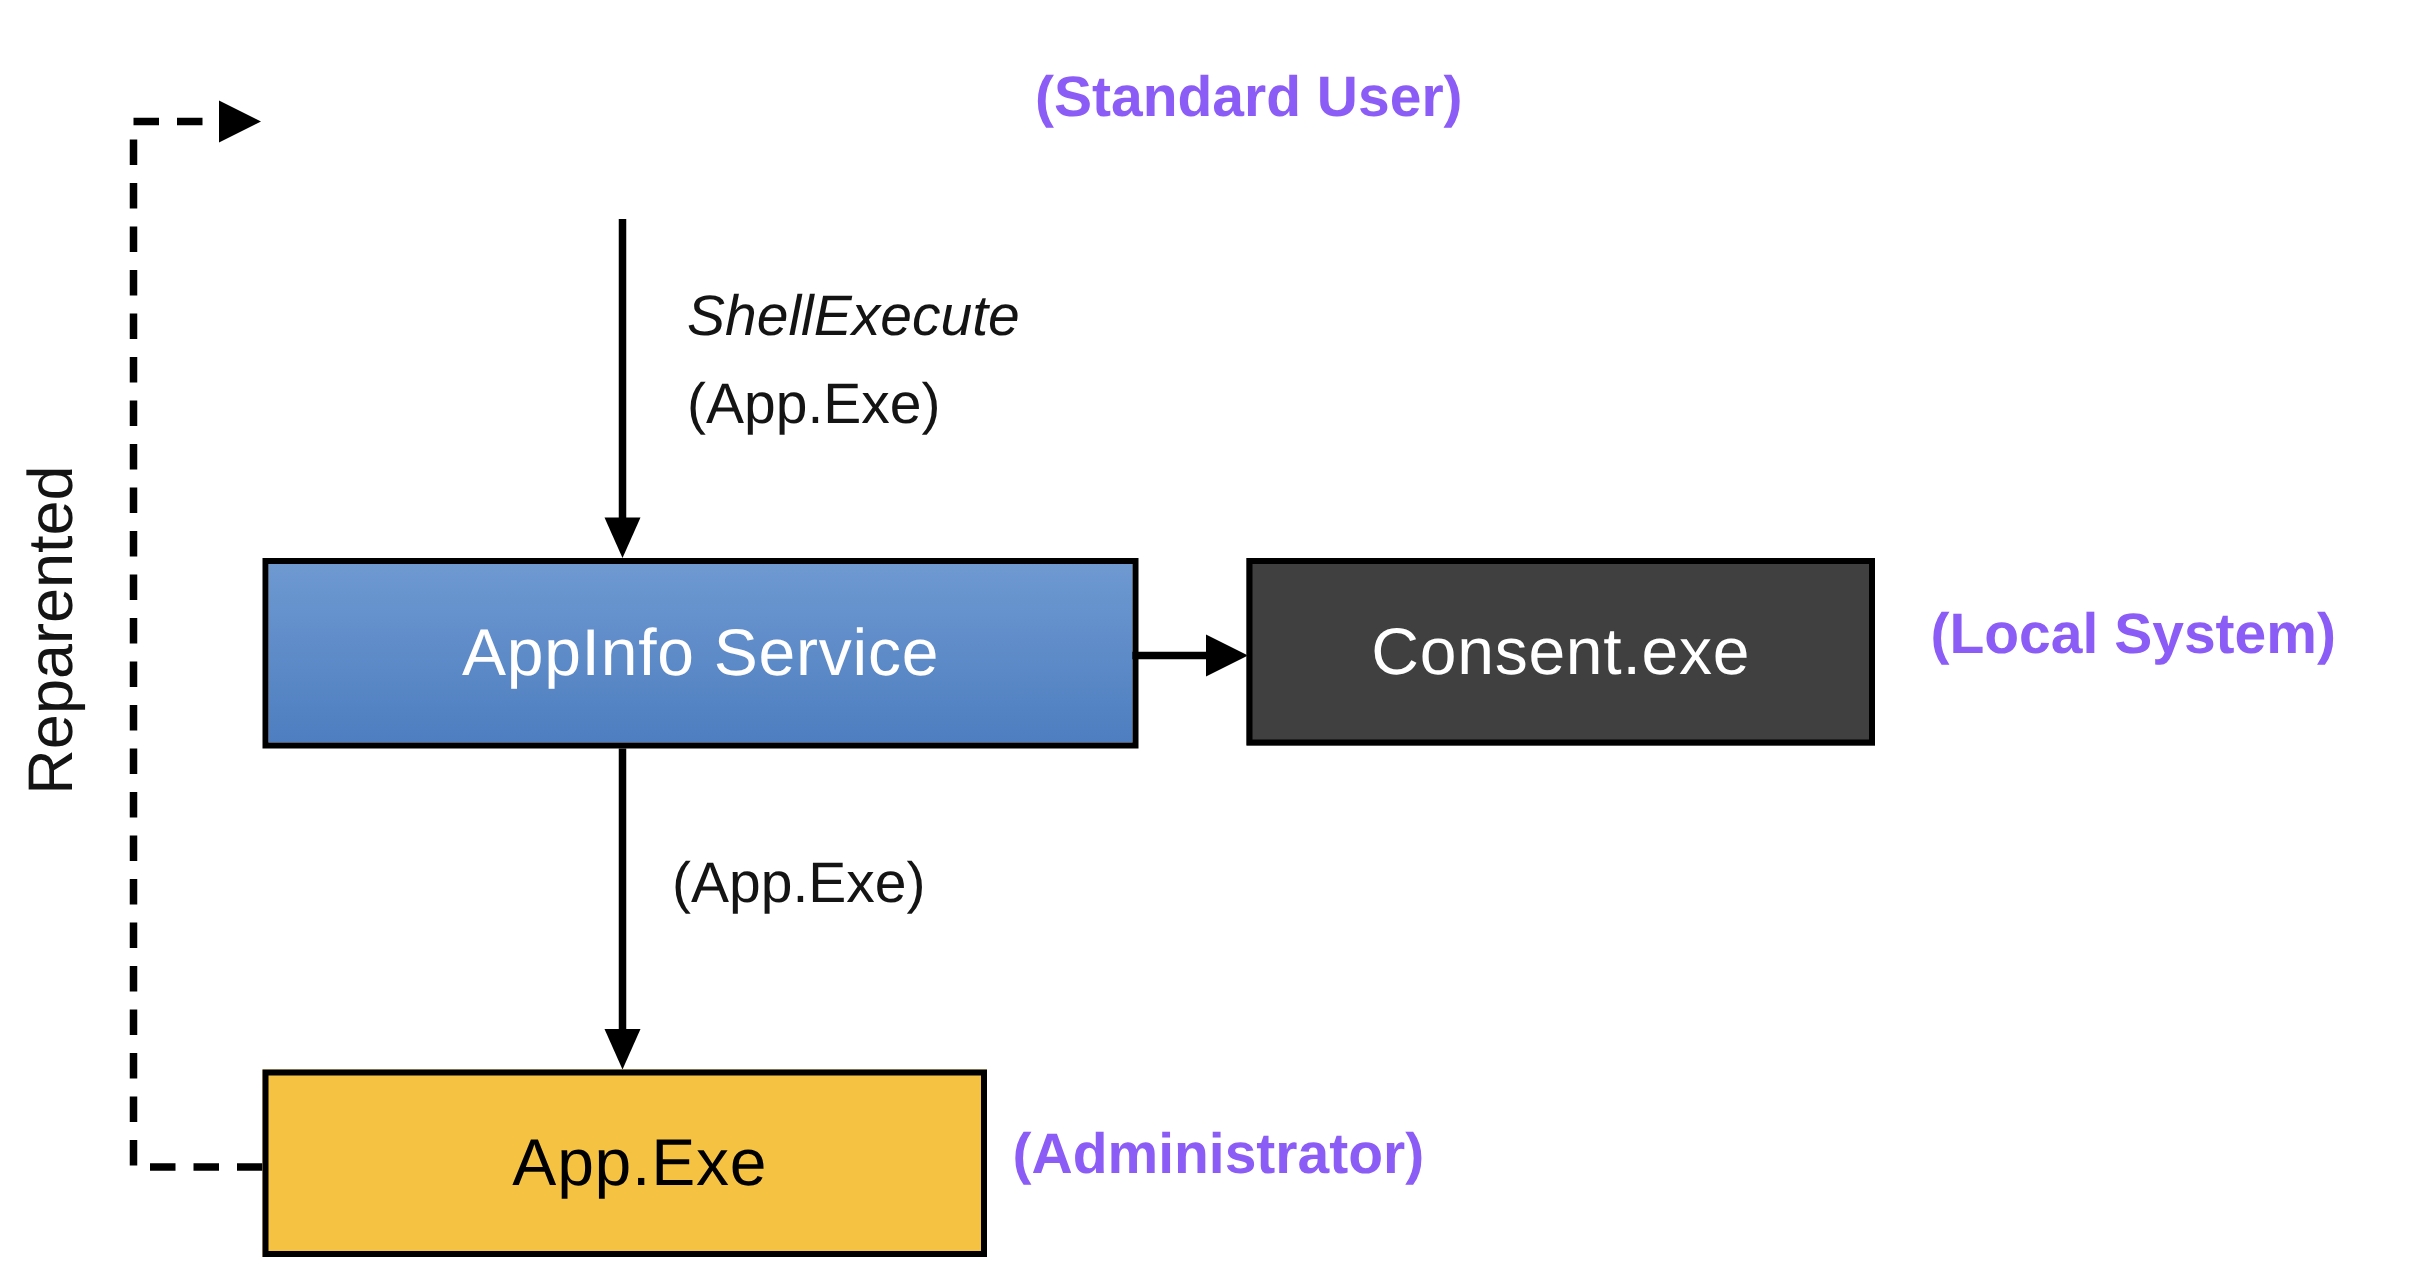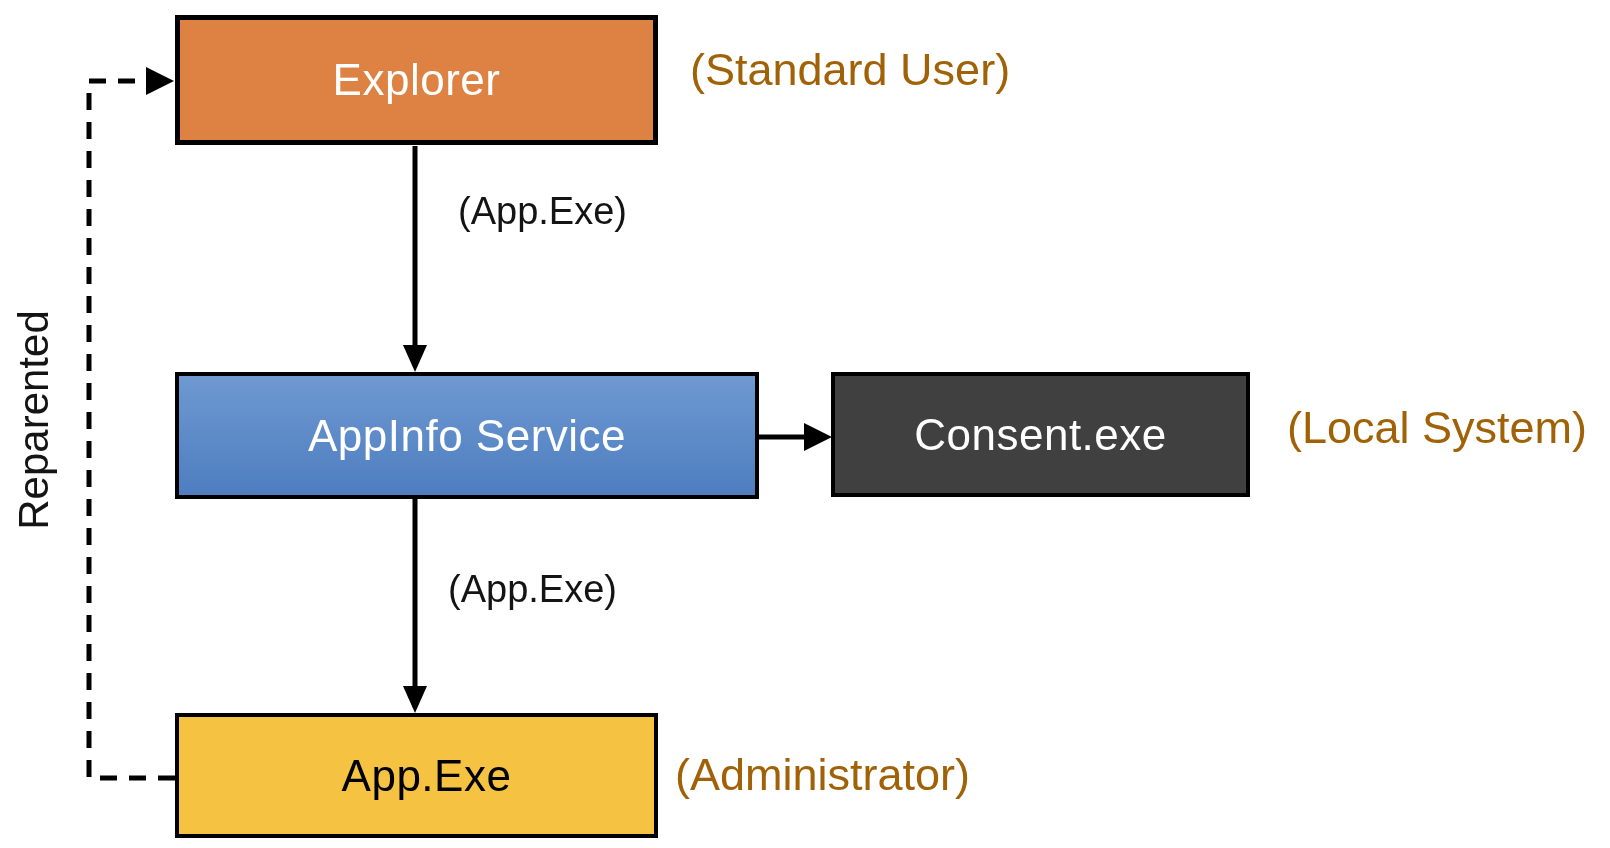--- a/index.html
+++ b/index.html
@@ -34,24 +34,25 @@
     letter-spacing: 0.5px;
     white-space: nowrap;
   }
   .node-explorer  { left: 175px; top: 15px;  width: 483px; height: 130px; border-width: 5px; }
   .node-appinfo   { left: 175px; top: 372px; width: 584px; height: 127px; }
   .node-consent   { left: 831px; top: 372px; width: 419px; height: 125px; }
   .node-appexe    { left: 175px; top: 713px; width: 483px; height: 125px; padding-left: 20px; }
 
   .annotation {
     position: absolute;
-    font-size: 45px;
-    color: #a16207;
+    font-size: 38px;
+    color: #8b5cf6;
     line-height: 1.15;
     white-space: nowrap;
+    font-weight: bold;
   }
   .ann-standard-user { left: 690px;  top: 44px;  }
   .ann-local-system  { left: 1287px; top: 402px; }
   .ann-administrator { left: 675px;  top: 749px; }
 
   .edge-label {
     position: absolute;
     font-size: 38px;
     color: #141414;
     line-height: 59px;
@@ -101,41 +102,39 @@
       <polygon points="832,437 804,423 804,451" fill="#000000"></polygon>
     </g>
 
      Explorer (reparented) --&gt;
     <g>
       <polyline points="175,778 89,778 89,81 146,81" fill="none" stroke-width="5" stroke-dasharray="17 12" stroke="#000000"></polyline>
       <polygon points="174,81 146,67 146,95" fill="#000000"></polygon>
     </g>
   </svg>
 
-  <div class="node node-explorer" style="background: rgb(222, 130, 68);">
-    <span class="node-label" style="color: rgb(255, 255, 255);">Explorer</span>
-  </div>
 
   <div class="node node-appinfo" style="background: linear-gradient(rgb(110, 153, 209), rgb(78, 126, 192));">
     <span class="node-label" style="color: rgb(255, 255, 255);">AppInfo Service</span>
   </div>
 
   <div class="node node-consent" style="background: #404040;">
     <span class="node-label" style="color: rgb(255, 255, 255);">Consent.exe</span>
   </div>
 
   <div class="node node-appexe" style="background: rgb(245, 194, 66);">
     <span class="node-label" style="color: rgb(0, 0, 0);">App.Exe</span>
   </div>
 
   <div class="annotation ann-standard-user">(Standard User)</div>
   <div class="annotation ann-local-system">(Local System)</div>
   <div class="annotation ann-administrator">(Administrator)</div>
 
   <div class="edge-label lbl-shellexecute">
+    <div class="call">ShellExecute</div>
     <div class="arg">(App.Exe)</div>
   </div>
 
   <div class="edge-label lbl-createprocess">
     <div class="arg">(App.Exe)</div>
   </div>
 
   <div class="vertical-label">Reparented</div>
 
 </div>

